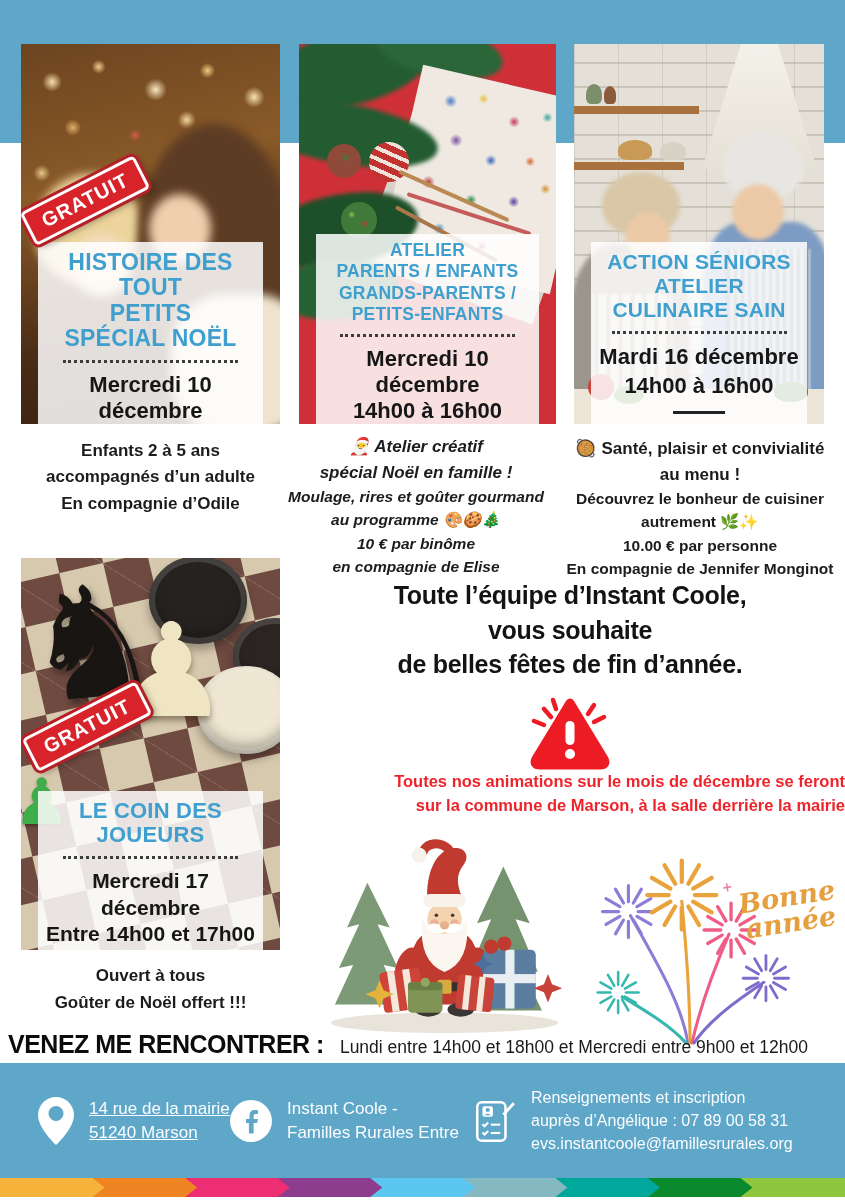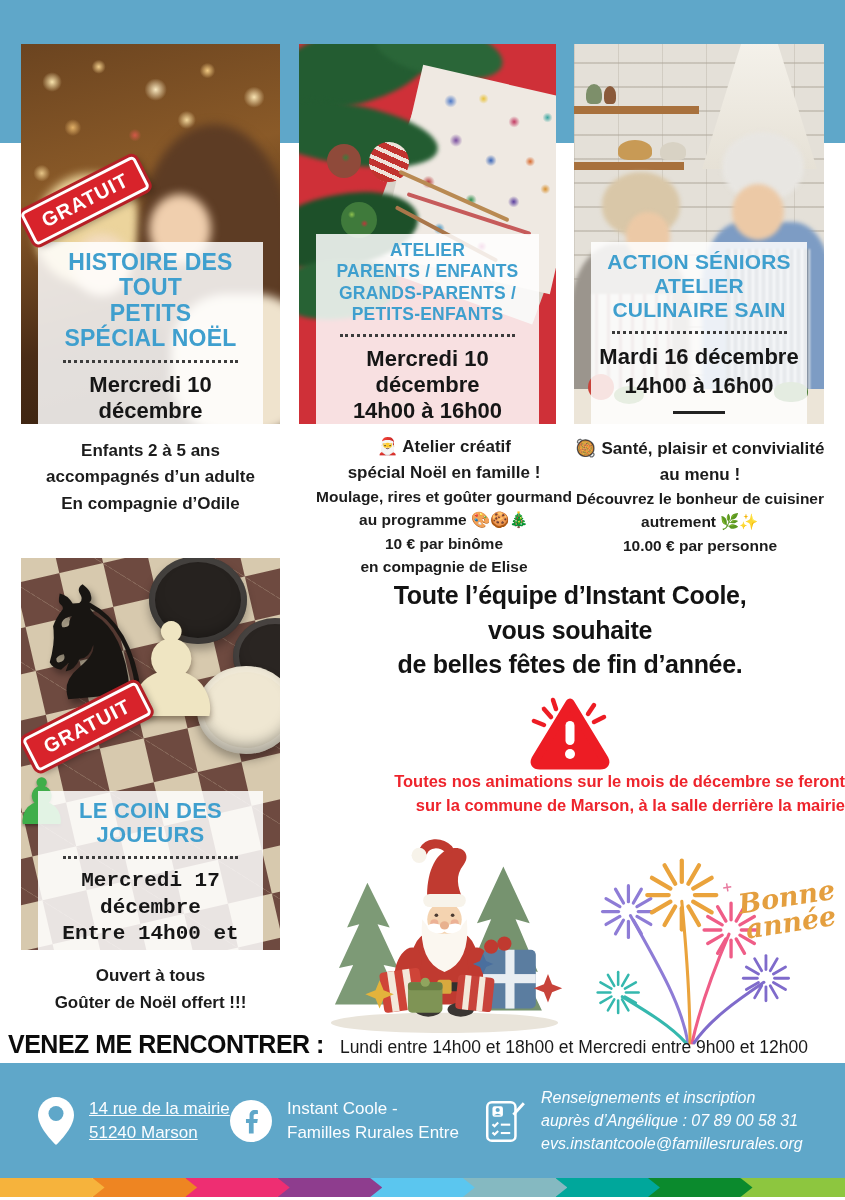--- a/index.html
+++ b/index.html
@@ -123,34 +123,34 @@
   .t1{font-size:23px;line-height:1.1;}
   .t2{font-size:17.5px;line-height:1.22;}
   .t3{font-size:21px;line-height:1.15;}
   .t4{font-size:22px;line-height:1.1;}
   .dots{width:175px;margin:9px auto 9px;border-top:3px dotted #3c3c3c;height:0;}
   .sched{font-weight:800;color:#161616;}
   .sched span{display:block;}
   .s1{font-size:22px;line-height:1.18;}
   .s2{font-size:22px;line-height:1.18;}
   .s3{font-size:22px;line-height:1.3;margin-top:6px;}
-  .s4{font-size:21px;line-height:1.25;margin-top:2px;font-family:Liberation Mono, monospace;}
+  .s4{font-size:21px;line-height:1.25;margin-top:2px;}
   .note{font-weight:800;font-size:16px;color:#161616;margin-top:2px;}
   .uline{width:52px;margin:10px auto 0;border-top:3px solid #222;height:0;}
   
   .badge{position:absolute;background:#D8232B;color:#fff;font-weight:800;font-size:20px;letter-spacing:1px;
      padding:4px 14px;border:3px solid #fff;border-radius:5px;transform:rotate(-27deg);
      box-shadow:0 0 0 3px #b51f26,3px 4px 7px rgba(0,0,0,.35);}
   .badge1{left:0px;top:138px;}
   .badge4{left:2px;top:150px;}
   
   .desc{position:absolute;text-align:center;font-weight:800;color:#1c1c1c;}
   .desc span{display:block;}
   .d1{left:21px;width:259px;top:438px;font-size:17px;line-height:1.55;}
-  .d2{left:304px;width:280px;top:434px;font-size:15.5px;line-height:1.5;}
+  .d2{left:276px;width:280px;top:434px;font-size:15.5px;line-height:1.5;font-style:italic;}
   .d3{left:558px;width:284px;top:436px;font-size:15.5px;line-height:1.5;}
   .d4{left:21px;width:259px;top:962px;font-size:17px;line-height:1.6;}
   .desc .big{font-size:17px;}
   
   .message{left:300px;top:578px;width:540px;text-align:center;font-weight:700;font-size:25px;
      line-height:1.38;color:#131313;letter-spacing:-.3px;}
   .message span{display:block;}
   .warning{left:300px;top:693px;width:540px;text-align:center;}
   .alert{left:295px;top:770px;width:550px;text-align:center;font-weight:800;font-size:16.5px;
      line-height:1.45;color:#EE242C;}
@@ -166,21 +166,21 @@
   .plus{position:absolute;font-size:13px;font-weight:bold;font-style:normal;}
   .plus1{left:-14px;top:-12px;color:#e87ba0;}
   .plus2{right:-14px;bottom:-10px;color:#E49F3F;}
   
   .meet{left:8px;top:1030px;width:832px;display:flex;align-items:baseline;gap:16px;}
   .meet-label{font-weight:900;font-size:25px;letter-spacing:-.5px;color:#0c0c0c;white-space:nowrap;}
   .meet-sched{font-size:17.5px;color:#1a1a1a;}
   
   .footer{left:0;top:1063px;width:845px;height:115px;background:#5FA7C9;color:#fbfdff;}
   .f-item{position:absolute;display:flex;align-items:center;gap:15px;top:0;height:115px;}
-  .f1{left:38px;text-decoration:underline;} .f2{left:230px;} .f3{left:484px;font-style:italic;}
+  .f1{left:38px;text-decoration:underline;} .f2{left:230px;} .f3{left:474px;}
   .f-text{font-weight:400;font-size:17px;line-height:1.4;}
   .f3 .f-text{font-size:16px;line-height:1.45;}
   .f-text span{display:block;}
   
   .rainbow{left:0;top:1178px;width:845px;height:19px;display:flex;}
   .rb-seg{flex:1;position:relative;margin-right:-12px;
      clip-path:polygon(0 0,calc(100% - 12px) 0,100% 50%,calc(100% - 12px) 100%,0 100%);}
   .rb-seg:last-child{clip-path:none;margin-right:0;}
 </style>
 </head>
@@ -297,20 +297,21 @@
       </div>
       <div class="uline"></div>
     </div>
   </section>
   <div class="desc d3">
     <span class="big">🥘 Santé, plaisir et convivialité</span>
     <span class="big">au menu !</span>
     <span>Découvrez le bonheur de cuisiner</span>
     <span>autrement 🌿✨</span>
     <span>10.00 € par personne</span>
+    <span>En compagnie de Jennifer Monginot</span>
   </div>
 
   <section class="card card4">
     <div class="photo photo4">
       <div class="board"></div>
       <div class="glyph knight">♞</div>
       <div class="ck ckb1"></div>
       <div class="ck ckb2"></div>
       <div class="ck ckw1"></div>
       <div class="glyph pawnW">♟</div>

